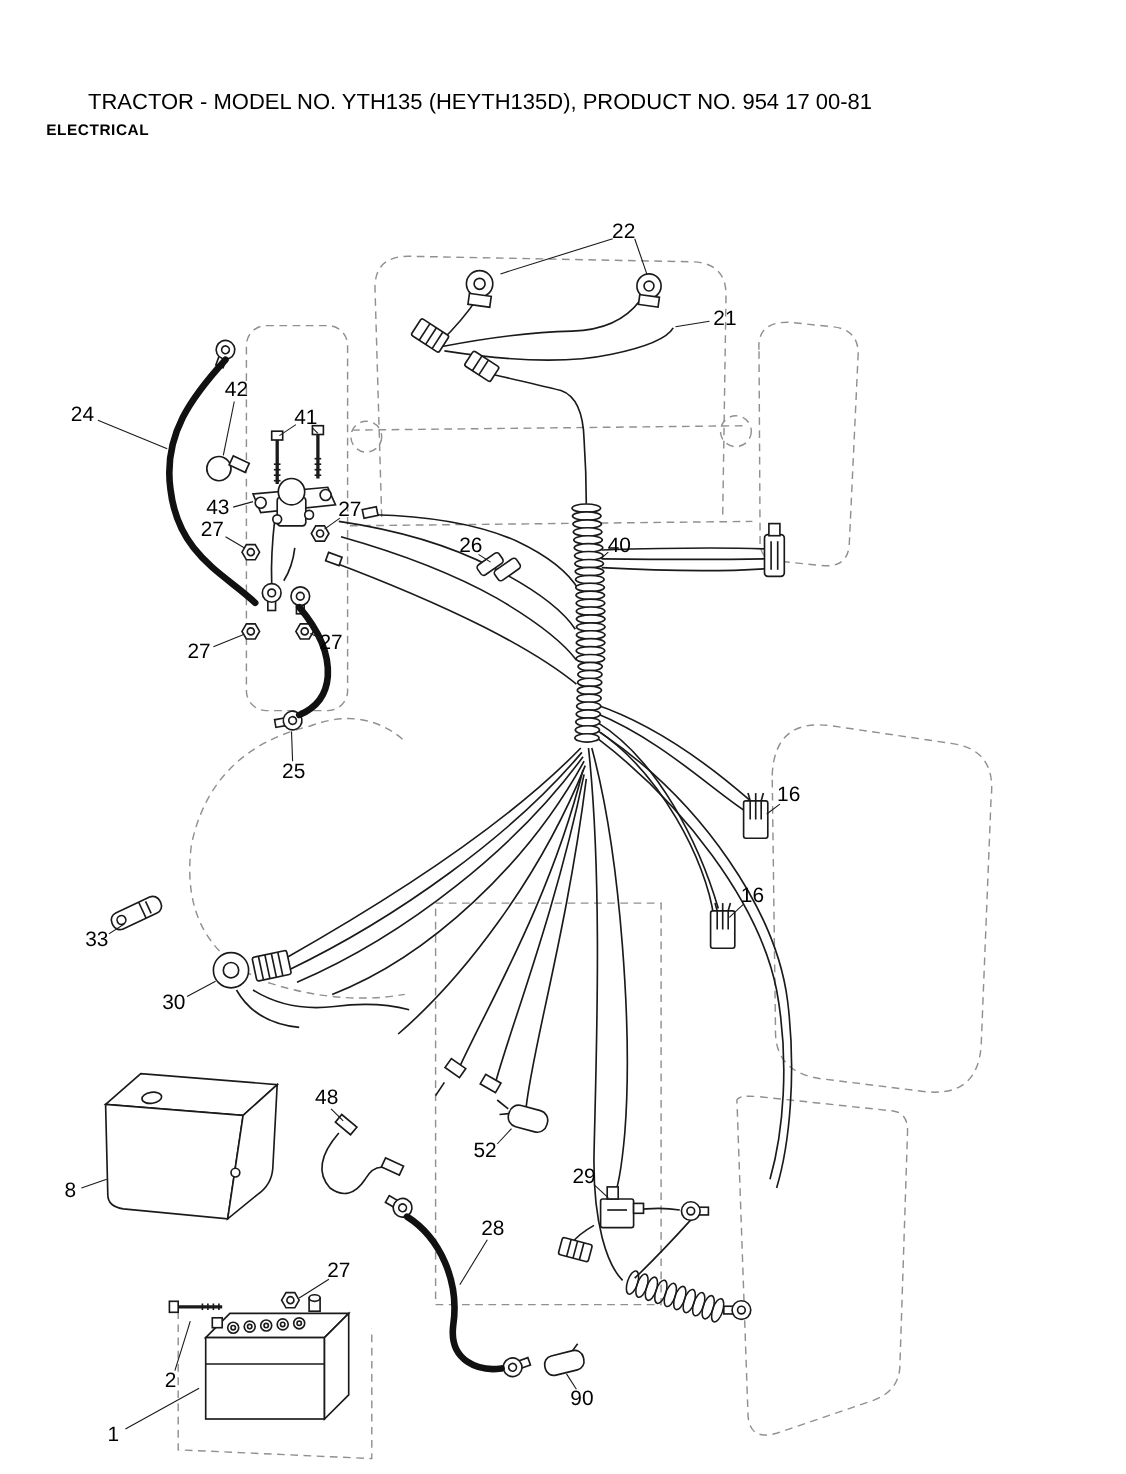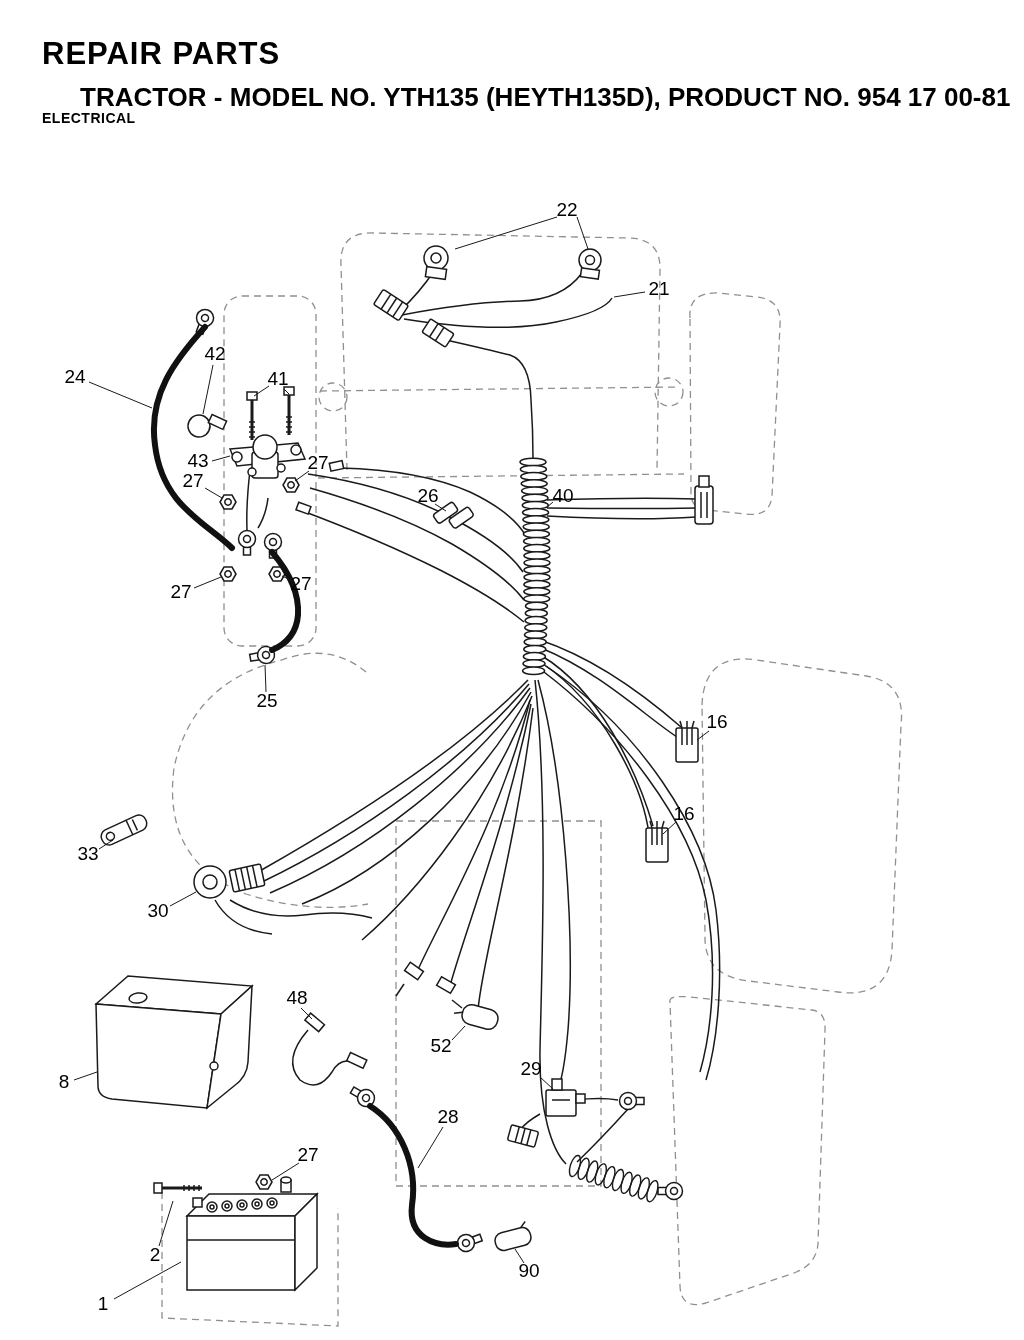--- a/index.html
+++ b/index.html
@@ -1,35 +1,34 @@
 <!DOCTYPE html>
 <html><head>
 <meta charset="utf-8">
 <style>
   *{box-sizing:border-box}
   body{margin:0;background:#fff;font-family:"Liberation Sans",sans-serif;color:#000}
   .page{position:relative;width:1024px;height:1340px;background:#fff;overflow:hidden}
   .hdr-title{position:absolute;left:42px;top:36px;font-size:31px;font-weight:700;letter-spacing:1px}
-  .hdr-sub{position:absolute;left:80px;top:82px;font-size:26px;font-weight:700}
+  .hdr-sub{position:absolute;left:80px;top:82px;font-size:20px;font-weight:400}
   .hdr-section{position:absolute;left:42px;top:110px;font-size:14px;font-weight:700;letter-spacing:.5px}
   svg.diagram{position:absolute;left:0;top:0}
   .ghost{fill:none;stroke:#909090;stroke-width:1.3;stroke-dasharray:7 5}
   .wire{fill:none;stroke:#1a1a1a;stroke-width:1.5}
   .cable{fill:none;stroke:#111;stroke-width:6;stroke-linecap:round}
   .part{fill:#fff;stroke:#1a1a1a;stroke-width:1.5}
   .coilloop{fill:none;stroke:#1a1a1a;stroke-width:1.4}
   .leader{stroke:#1a1a1a;stroke-width:1}
   text.callout{font-family:"Liberation Sans",sans-serif;font-size:19px;fill:#000;text-anchor:middle;dominant-baseline:middle}
 </style>
 </head>
 <body>
 
 <div class="page">
 
-  <div class="hdr-title">REPAIR PARTS</div>
   <div class="hdr-sub">TRACTOR - MODEL NO. YTH135 (HEYTH135D), PRODUCT NO. 954 17 00-81</div>
   <div class="hdr-section">ELECTRICAL</div>
 
   <svg class="diagram" width="1024" height="1340" viewBox="0 0 1024 1340">
 
     <defs>
       <g id="nut">
         <polygon class="part" points="8,0 4,6.9 -4,6.9 -8,0 -4,-6.9 4,-6.9"></polygon>
         <circle class="part" cx="0" cy="0" r="3.2"></circle>
       </g>

